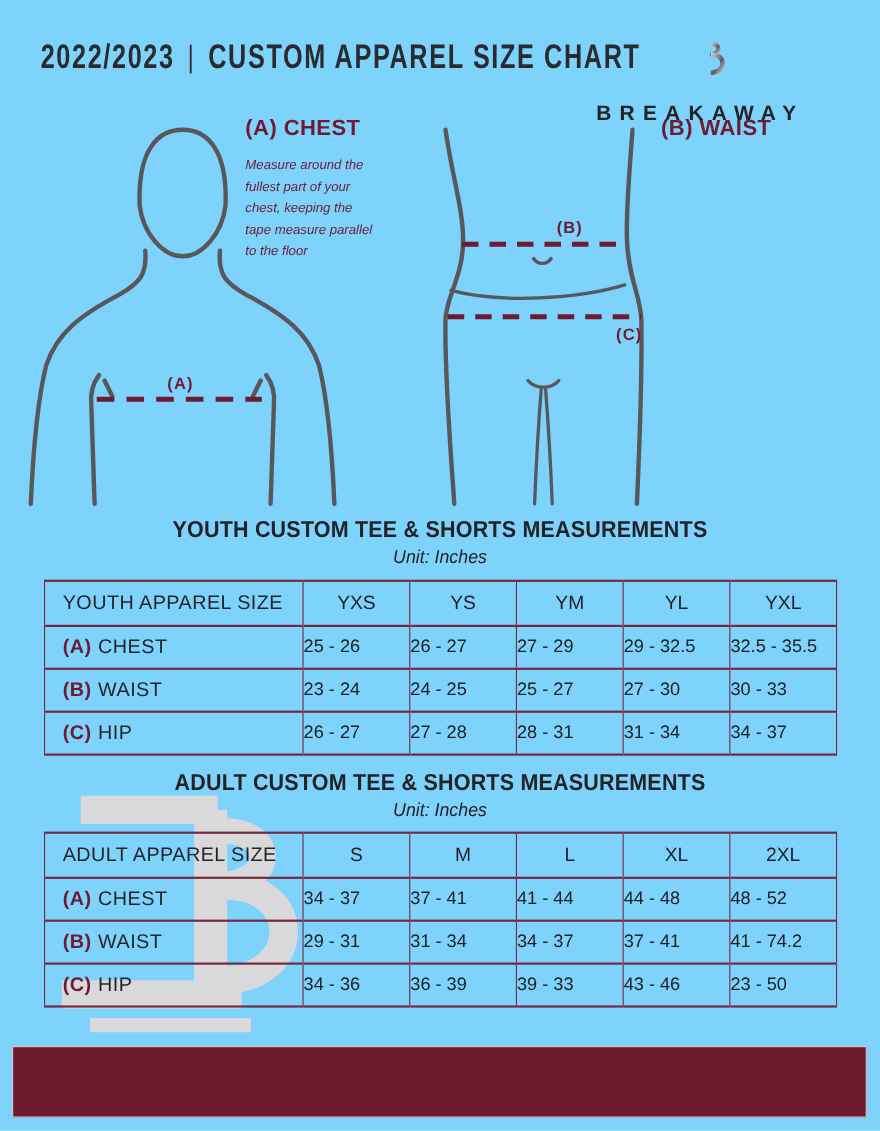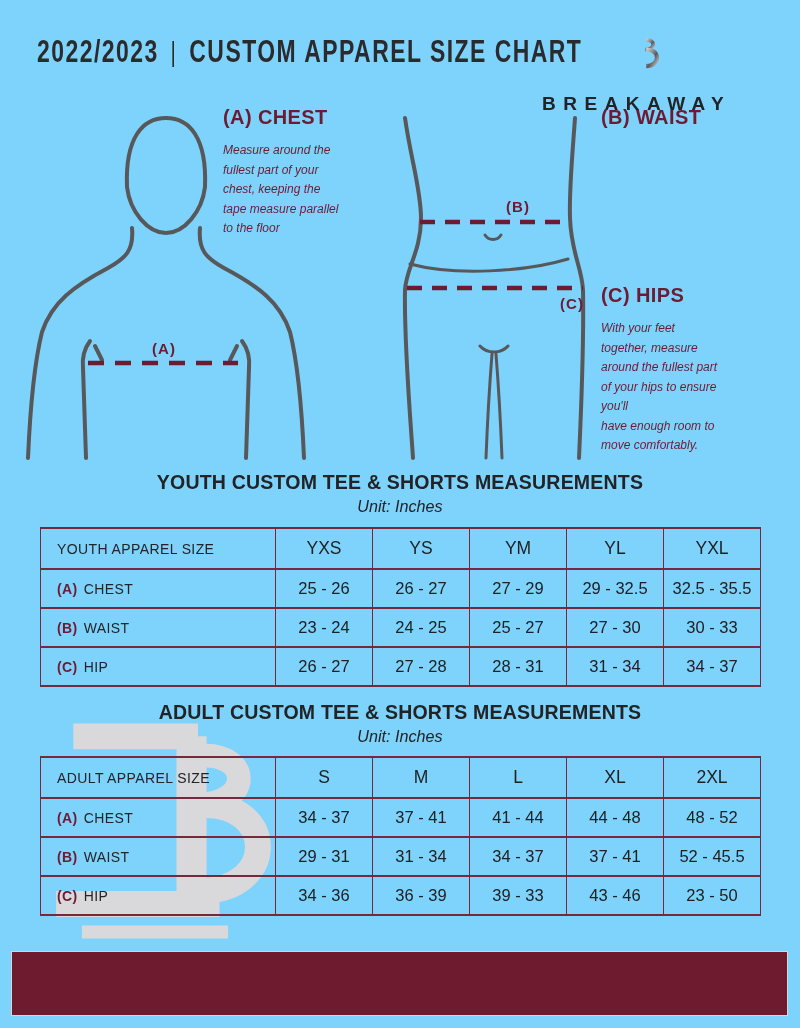--- a/index.html
+++ b/index.html
@@ -60,27 +60,27 @@
   }
   .size-table th, .size-table td {
     border:1.5px solid #76283c;
     border-top-width:2px; border-bottom-width:2px;
     padding:0;
   }
   .size-table thead tr { height:41px; }
   .size-table tbody tr { height:39px; }
   .size-table .rowhead {
     text-align:left; padding-left:16px;
-    font-size:14px; letter-spacing:0.4px; color:#242427; font-weight:normal;
+    font-size:18px; letter-spacing:0.4px; color:#242427; font-weight:normal;
   }
   .size-table th.sz {
     font-weight:normal; font-size:17.5px; color:#1f1f22; text-align:center;
   }
   .size-table td.val {
-    font-size:16.5px; color:#202023; text-align:center;
+    font-size:16.5px; color:#202023; 
   }
   .size-table .prefix { color:#6e1b31; font-weight:bold; margin-right:6px; }
 
   
   .watermark { position:absolute; left:26px; top:680px; width:258px; height:276px; z-index:0; }
   .footer-bar {
     position:absolute; left:11px; top:951px; width:777px; height:65px;
     background:#6e1b30; border:1px solid #d6d6d8; box-sizing:border-box; z-index:2;
   }
 </style>
@@ -155,30 +155,20 @@
 fullest part of your
 chest, keeping the
 tape measure parallel
 to the floor</p>
   </div>
 
   <div class="guide-block" style="left:601px; top:106px">
     <h3 class="guide-h">(B) WAIST</h3>
   </div>
 
-  <div class="guide-block" style="left:601px; top:284px">
-    <h3 class="guide-h">(C) HIPS</h3>
-    <p class="guide-p">With your feet
-together, measure
-around the fullest part
-of your hips to ensure
-you'll
-have enough room to
-move comfortably.</p>
-  </div>
 
   <svg class="watermark" viewBox="0 0 60 64">
     <g fill="none" stroke="#d9d9dc">
       <path d="M11,13 H40" stroke-width="6"></path>
       <path d="M38.5,13 V52" stroke-width="7"></path>
       <path d="M41,17.5 C52,17 53,28.5 40,29" stroke-width="5.5"></path>
       <path d="M41,29 C58,28.5 58.5,48.5 41,49" stroke-width="6"></path>
       <path d="M7,52 H45" stroke-width="6"></path>
       <path d="M13,58.5 H47" stroke-width="3"></path>
     </g>
@@ -274,21 +264,21 @@
         <td class="val">48 - 52</td>
       </tr>
       <tr>
         <td class="rowhead">
           <span class="prefix">(B)</span><span>WAIST</span>
         </td>
         <td class="val">29 - 31</td>
         <td class="val">31 - 34</td>
         <td class="val">34 - 37</td>
         <td class="val">37 - 41</td>
-        <td class="val">52 - 45.5</td>
+        <td class="val">41 - 74.2</td>
       </tr>
       <tr>
         <td class="rowhead">
           <span class="prefix">(C)</span><span>HIP</span>
         </td>
         <td class="val">34 - 36</td>
         <td class="val">36 - 39</td>
         <td class="val">39 - 33</td>
         <td class="val">43 - 46</td>
         <td class="val">23 - 50</td>

